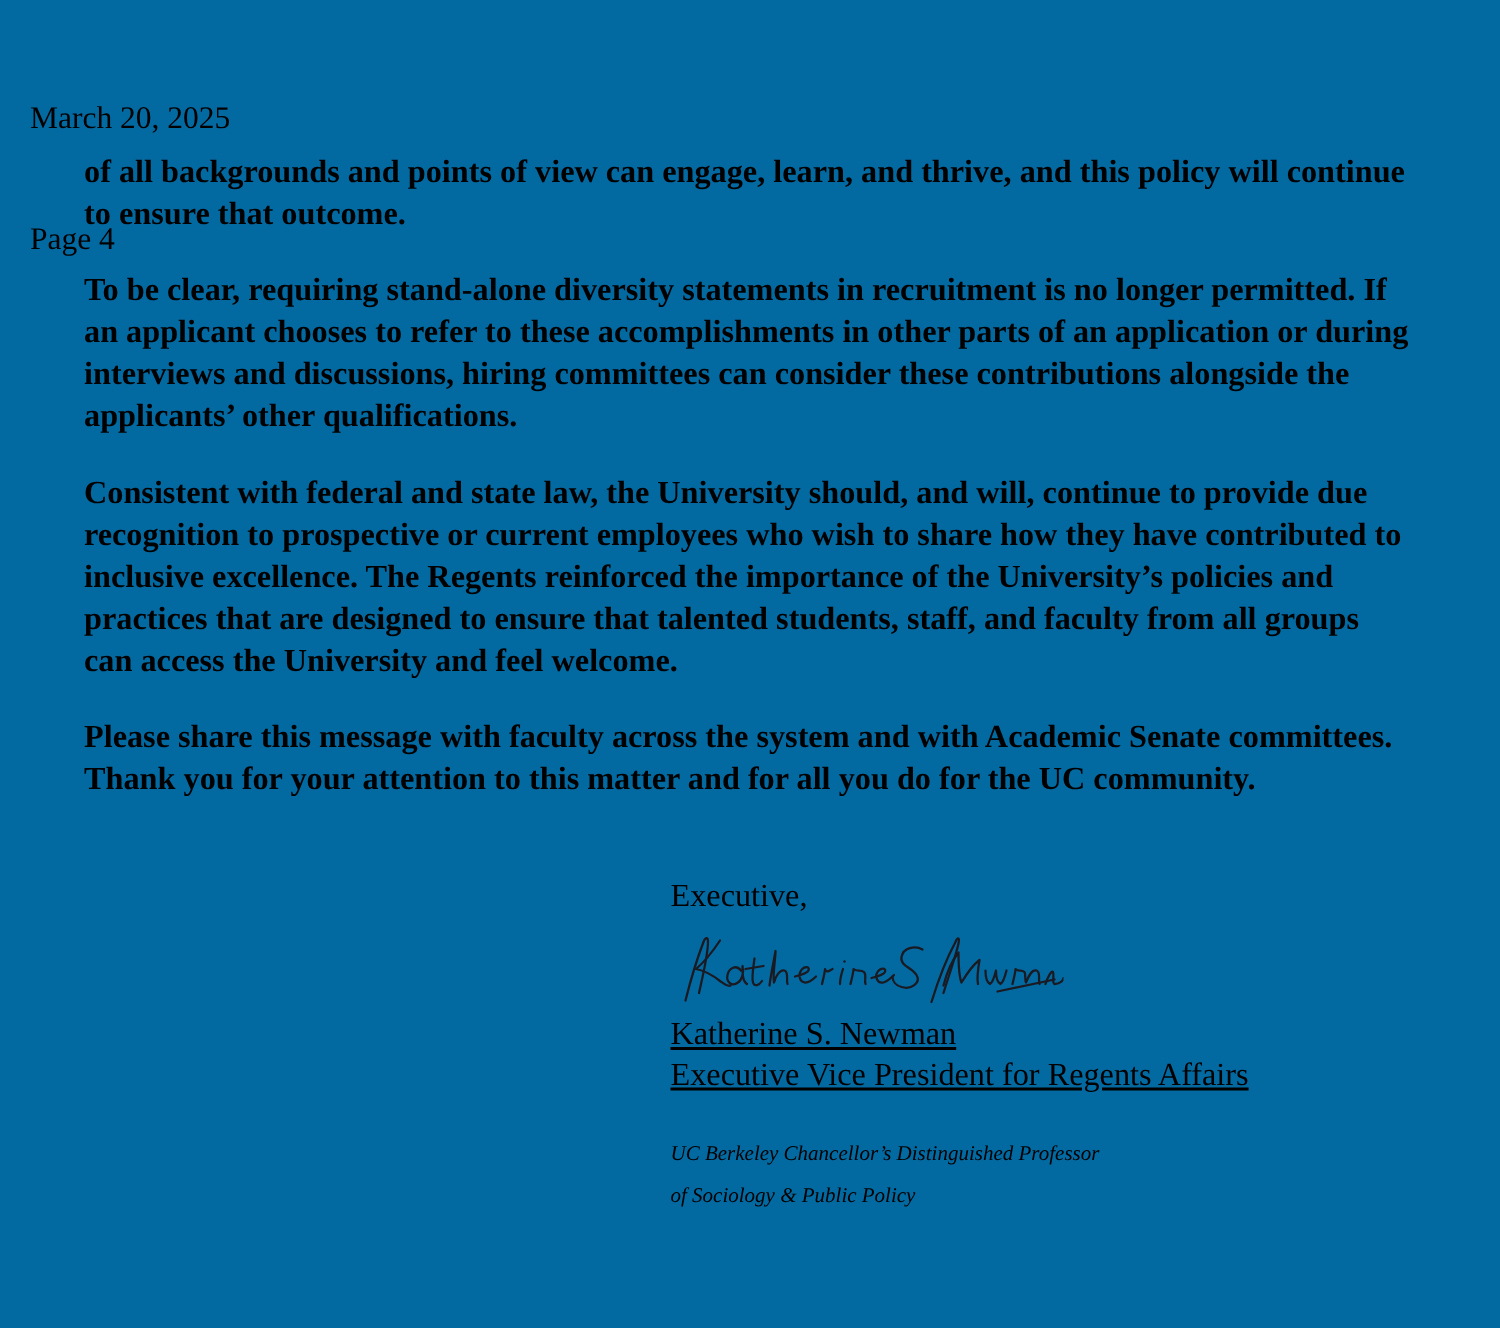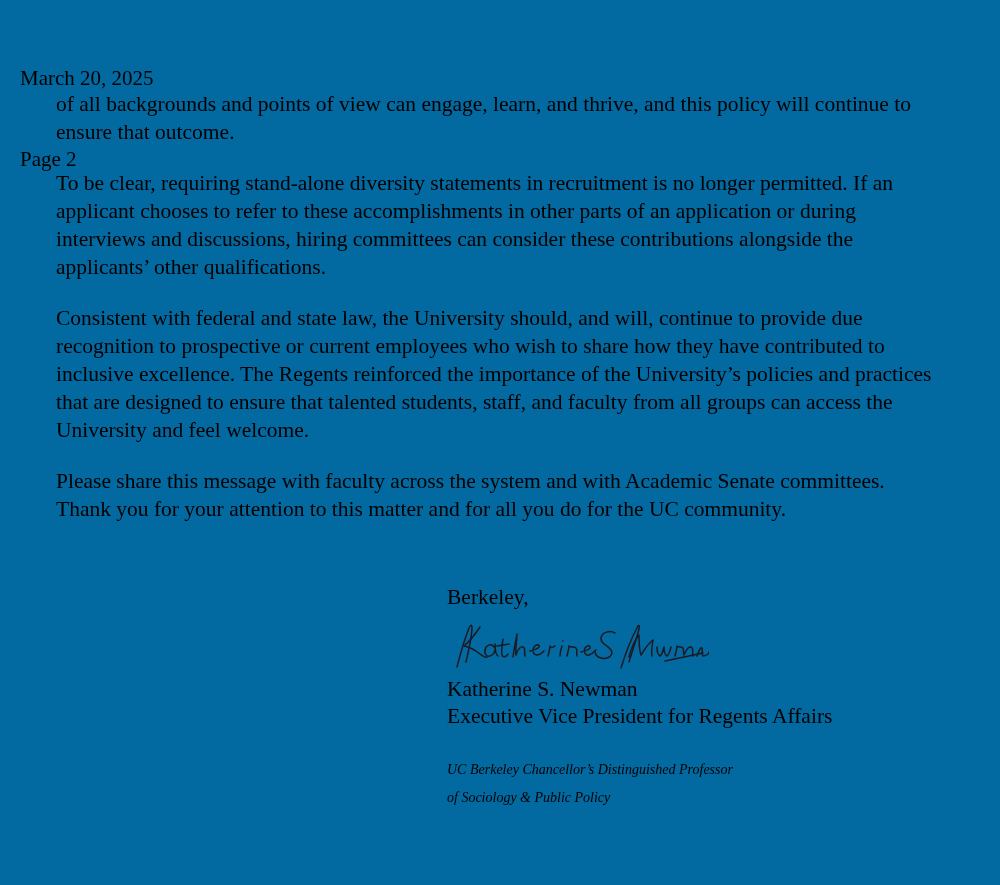--- a/index.html
+++ b/index.html
@@ -27,22 +27,23 @@
     white-space: pre;
   }
   .letter-header .hdr-line {
     display: block;
   }
 
   
   .body-block {
     position: absolute;
     left: 56px;
-    top: 90px;
+    top: 100px;
     width: 884px;
+    font-weight: bold;
   }
   .para {
     font-size: 21.5px;
     line-height: 28px;
     margin: 0 0 23px 0;
     text-align: left;
     hyphens: none;
   }
   .para:last-child { margin-bottom: 16px; }
 
@@ -66,50 +67,50 @@
   .signature-wrap svg {
     display: block;
     width: 262px;
     height: 54px;
   }
   .sig-name-block {
     margin-top: 3px;
     font-size: 21.5px;
     line-height: 27px;
   }
-  .sig-name-block .nm-line { display: block; white-space: pre; }
+  .sig-name-block .nm-line { display: block; white-space: pre; text-decoration: underline; }
 
   .sig-title-block {
     margin-top: 26px;
     font-size: 14px;
     line-height: 28px;
     font-style: italic;
   }
   .sig-title-block .tl-line { display: block; white-space: pre; }
 </style>
 </head>
 <body>
 
 <div class="page">
 
   <div class="letter-header">
     <span class="hdr-line">March 20, 2025</span>
-    <span class="hdr-line">Page 2</span>
+    <span class="hdr-line">Page 4</span>
   </div>
 
   <div class="body-block">
     <p class="para">of all backgrounds and points of view can engage, learn, and thrive, and this policy will continue to ensure that outcome.</p>
     <p class="para">To be clear, requiring stand-alone diversity statements in recruitment is no longer permitted. If an applicant chooses to refer to these accomplishments in other parts of an application or during interviews and discussions, hiring committees can consider these contributions alongside the applicants’ other qualifications.</p>
     <p class="para">Consistent with federal and state law, the University should, and will, continue to provide due recognition to prospective or current employees who wish to share how they have contributed to inclusive excellence. The Regents reinforced the importance of the University’s policies and practices that are designed to ensure that talented students, staff, and faculty from all groups can access the University and feel welcome.</p>
     <p class="para">Please share this message with faculty across the system and with Academic Senate committees. Thank you for your attention to this matter and for all you do for the UC community.</p>
   </div>
 
   <div class="sign-block">
 
-    <p class="closing">Berkeley,</p>
+    <p class="closing">Executive,</p>
 
     <div class="signature-wrap">
       <svg viewBox="0 0 262 54" xmlns="http://www.w3.org/2000/svg">
         <g fill="none" stroke="#1a1a22" stroke-width="1.5" stroke-linecap="round" stroke-linejoin="round">
 
           <path d="M10 48 C13 36, 17 22, 22 9 C23 6, 25 5, 25 9 C25 17, 22 30, 19 43"></path>
           <path d="M33 8 C29 14, 23 22, 17 27 C22 28, 28 31, 33 35 C36 37, 38 39, 40 38"></path>
 
           <path d="M47 28 C44 24, 39 26, 38 31 C37 36, 41 39, 45 36 C48 34, 49 29, 48 25 C48 30, 48 35, 51 37"></path>
 

